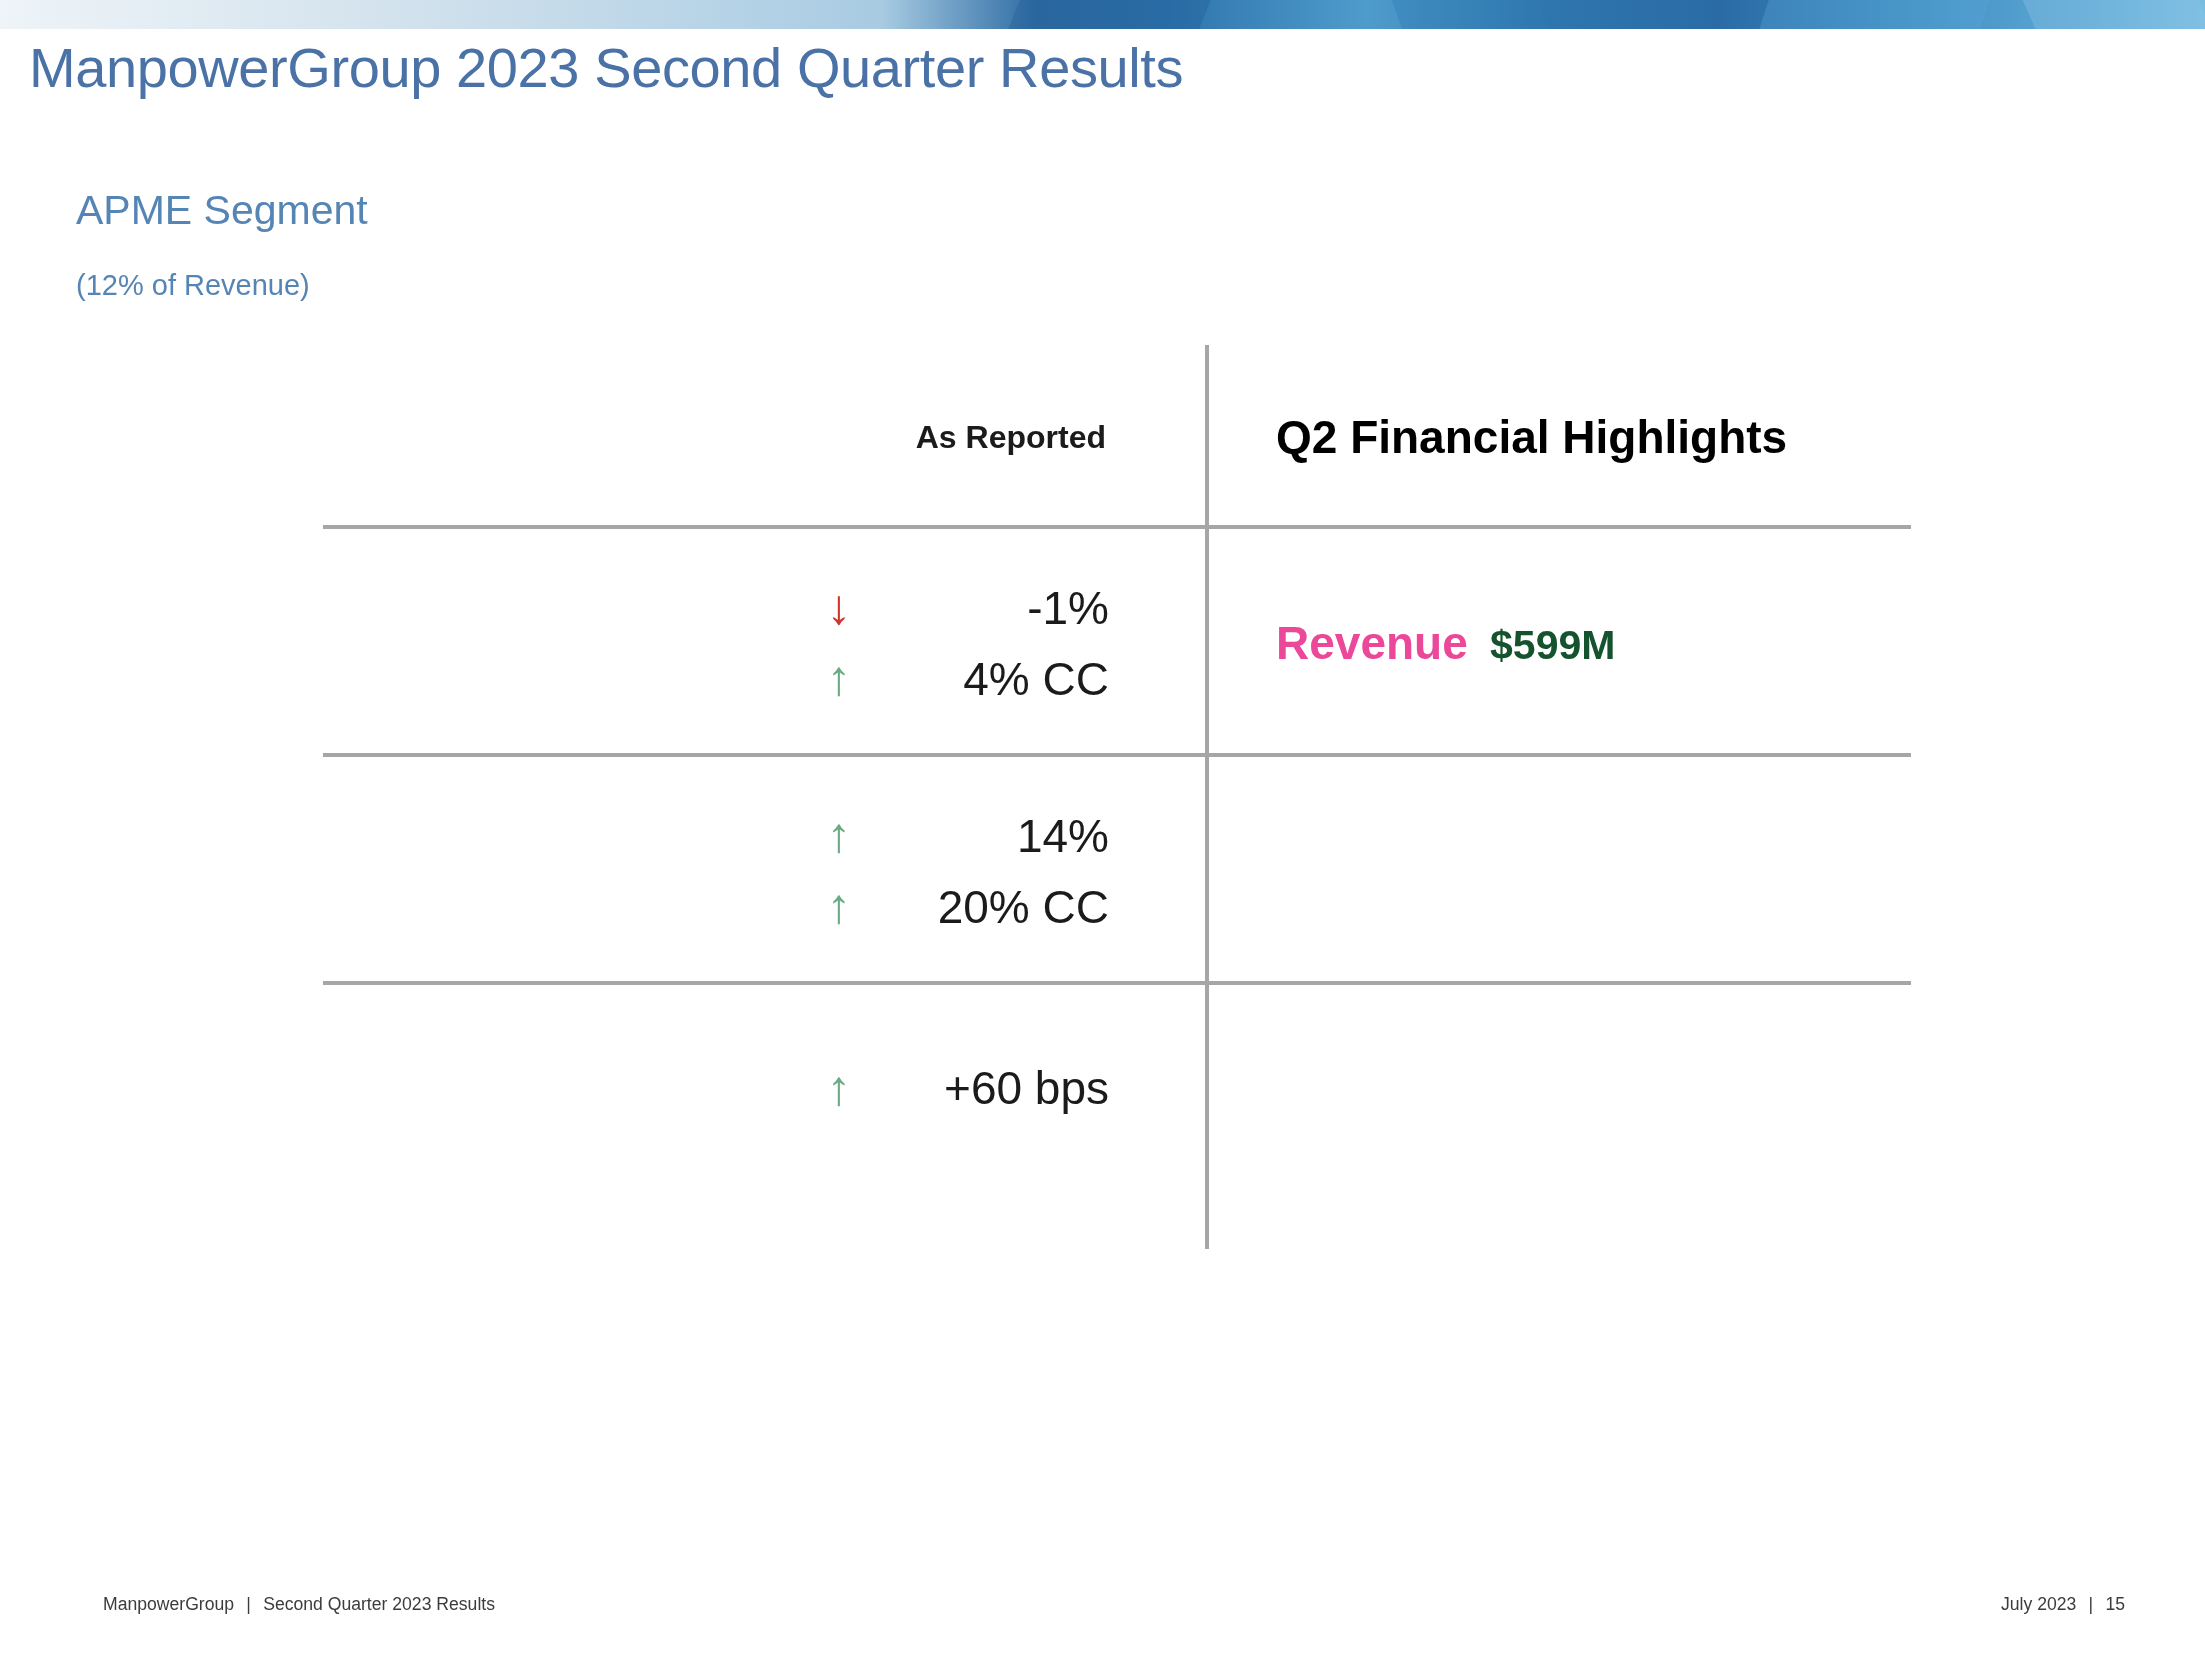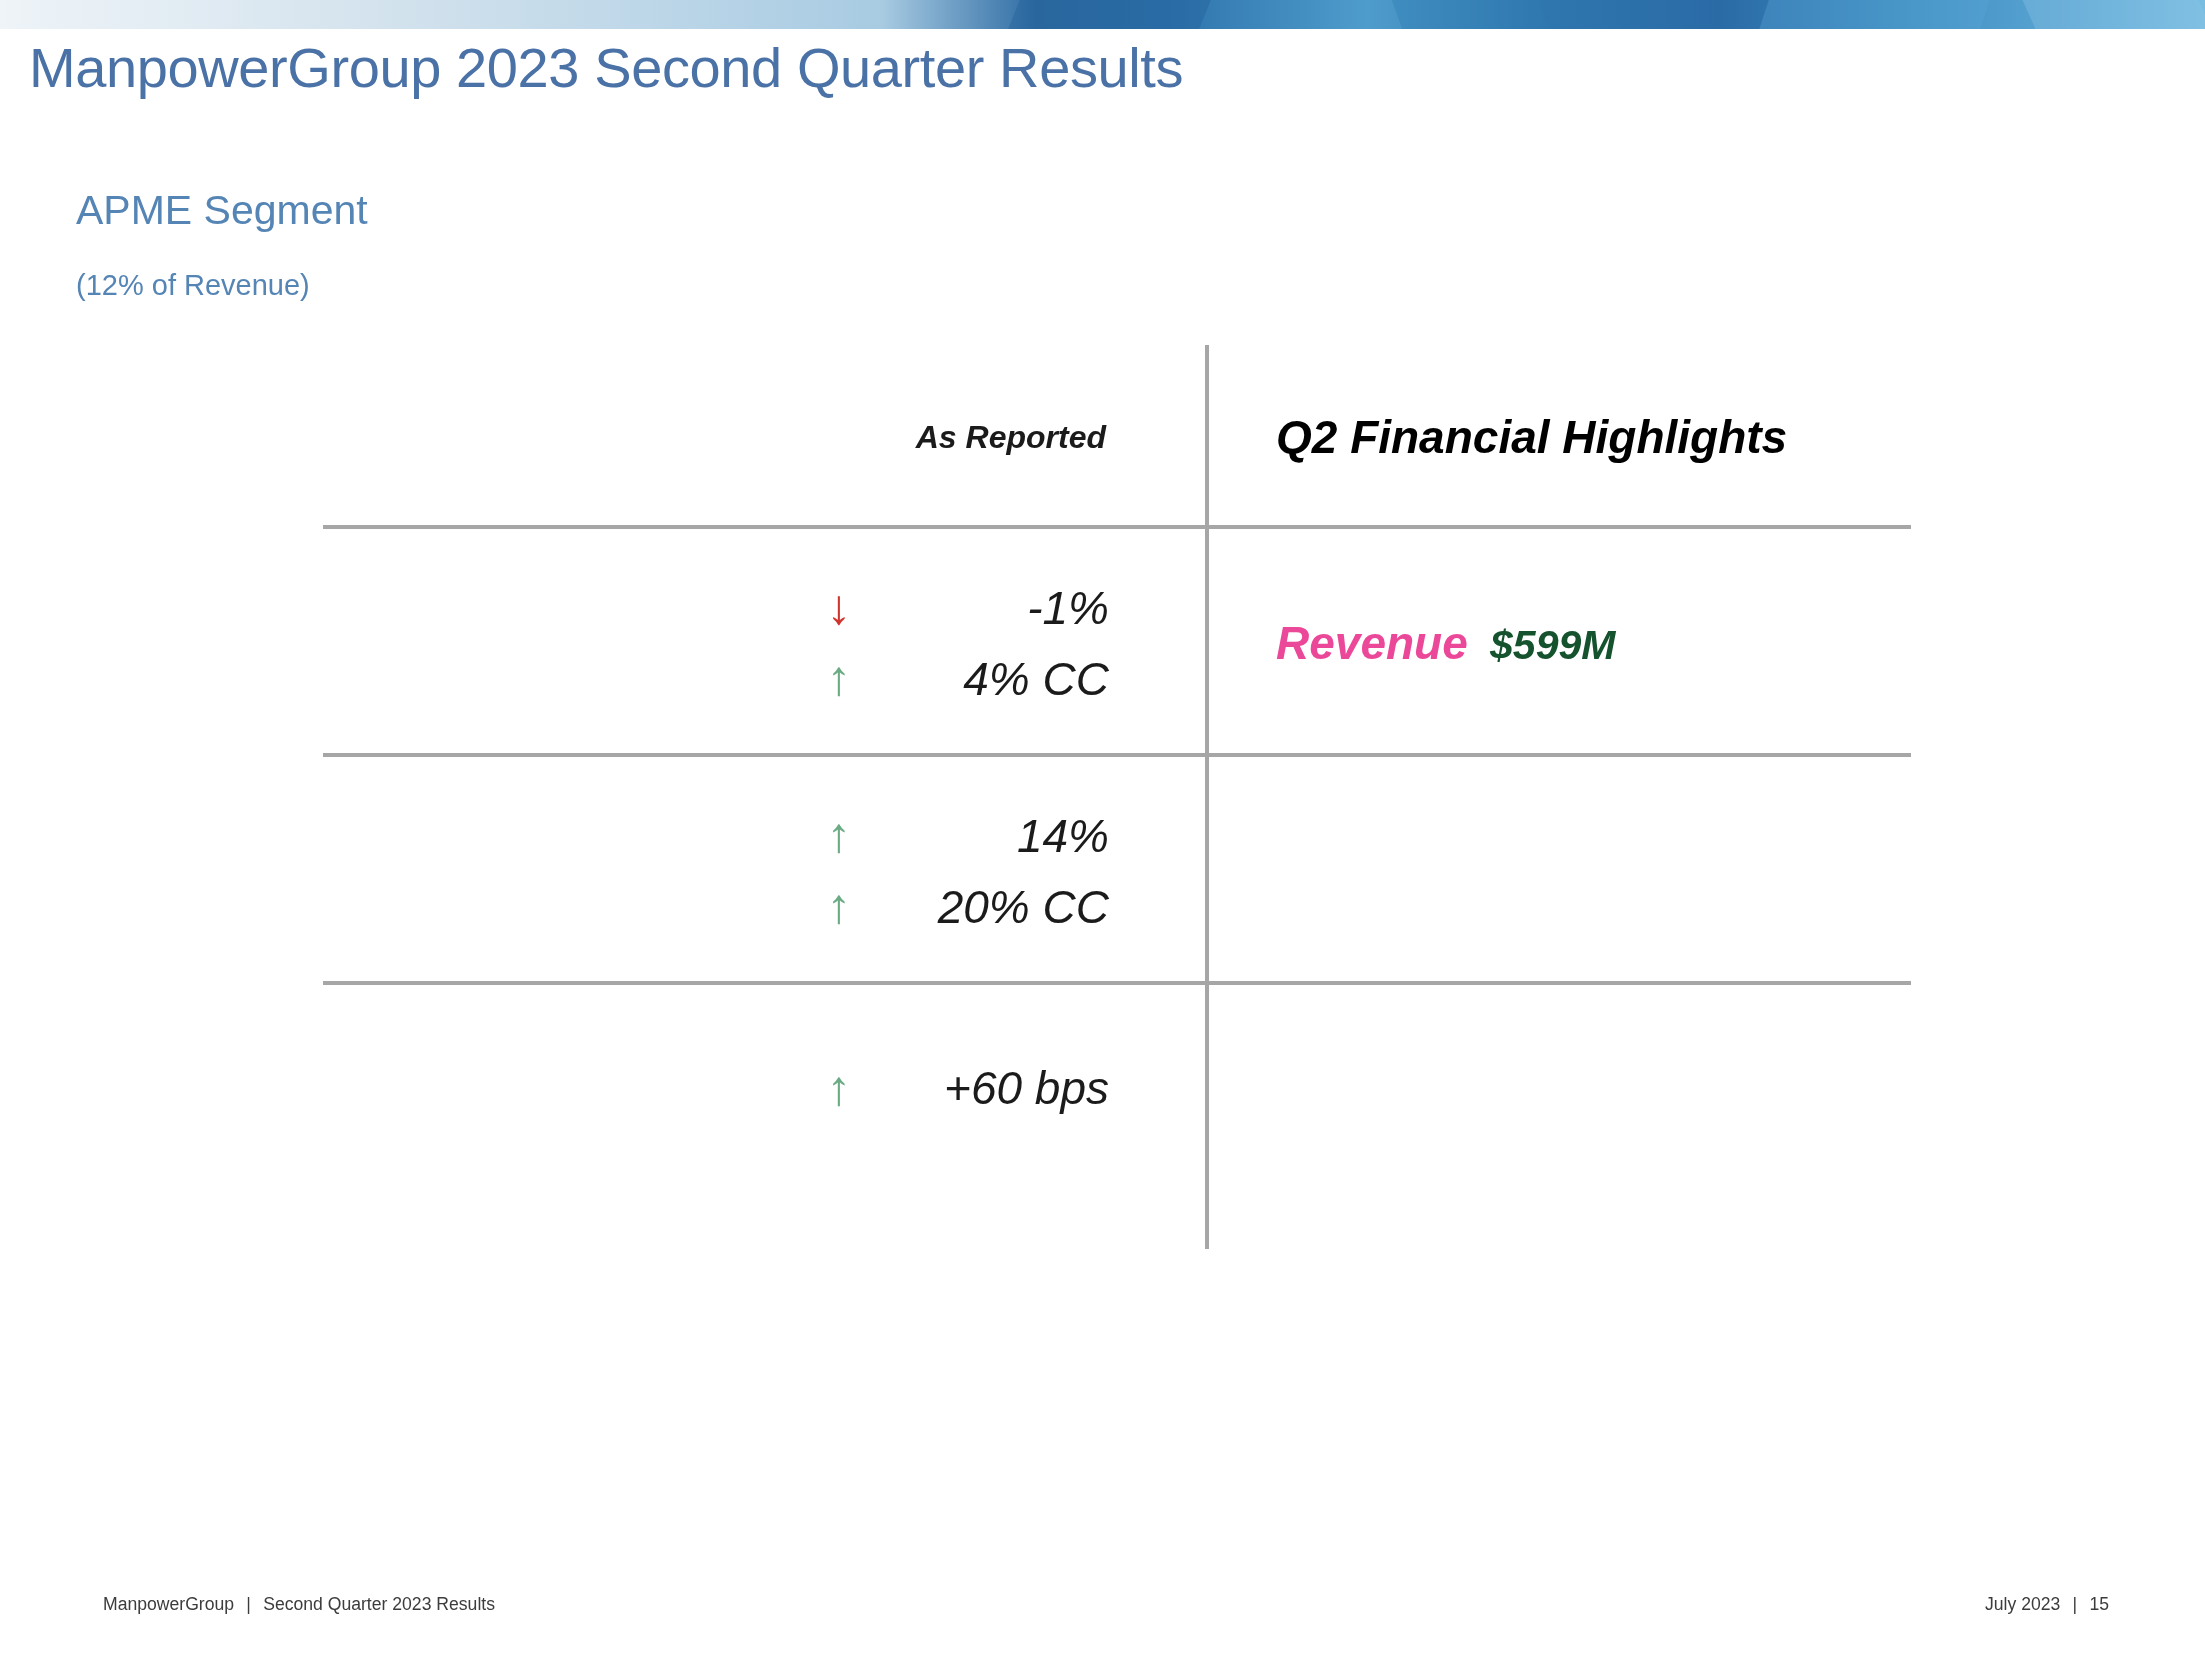--- a/index.html
+++ b/index.html
@@ -79,21 +79,20 @@
     color: #5585b5;
     white-space: nowrap;
   }
 
   
   .table {
     position: absolute;
     left: 323px;
     top: 345px;
     width: 1588px;
-    font-style: italic;
   }
   .vline {
     position: absolute;
     left: 882px;
     top: 0;
     width: 4.4px;
     height: 904px;
     background: #a6a6a6;
   }
   .row {
@@ -177,21 +176,21 @@
   .footer-left {
     position: absolute;
     left: 103px;
     top: 1594px;
     font-size: 17.6px;
     color: #3c3c3c;
     white-space: nowrap;
   }
   .footer-right {
     position: absolute;
-    right: 96px;
+    right: 80px;
     top: 1594px;
     font-size: 17.6px;
     color: #3c3c3c;
     white-space: nowrap;
   }
   .footer-sep { margin: 0 7.4px; }
 </style>
 </head>
 <body>
 

